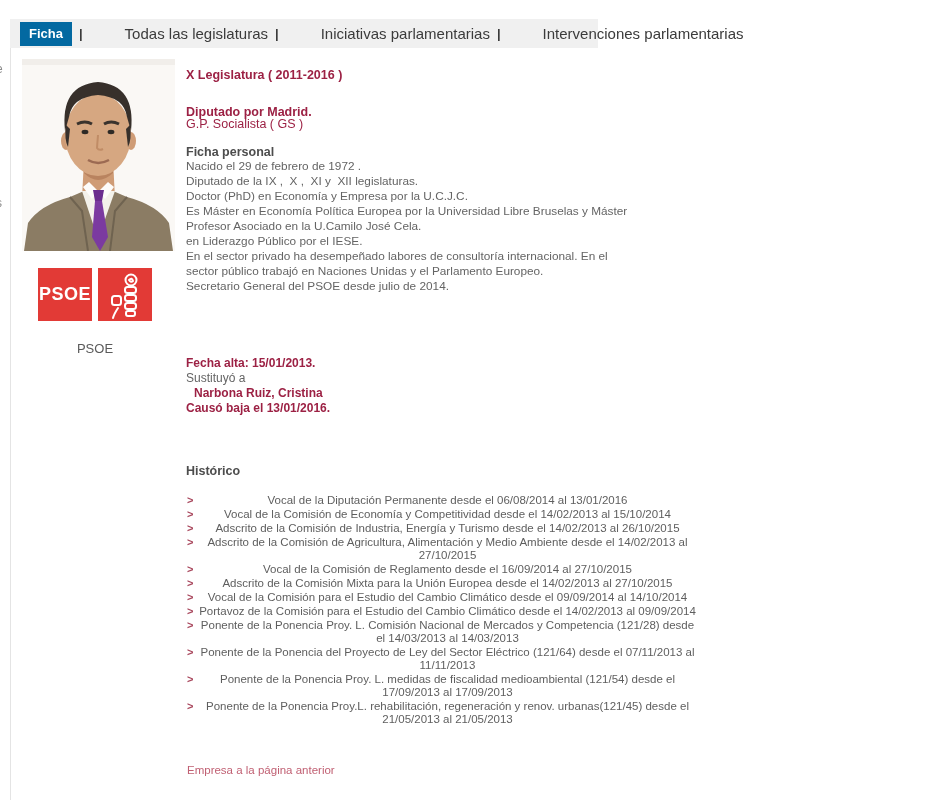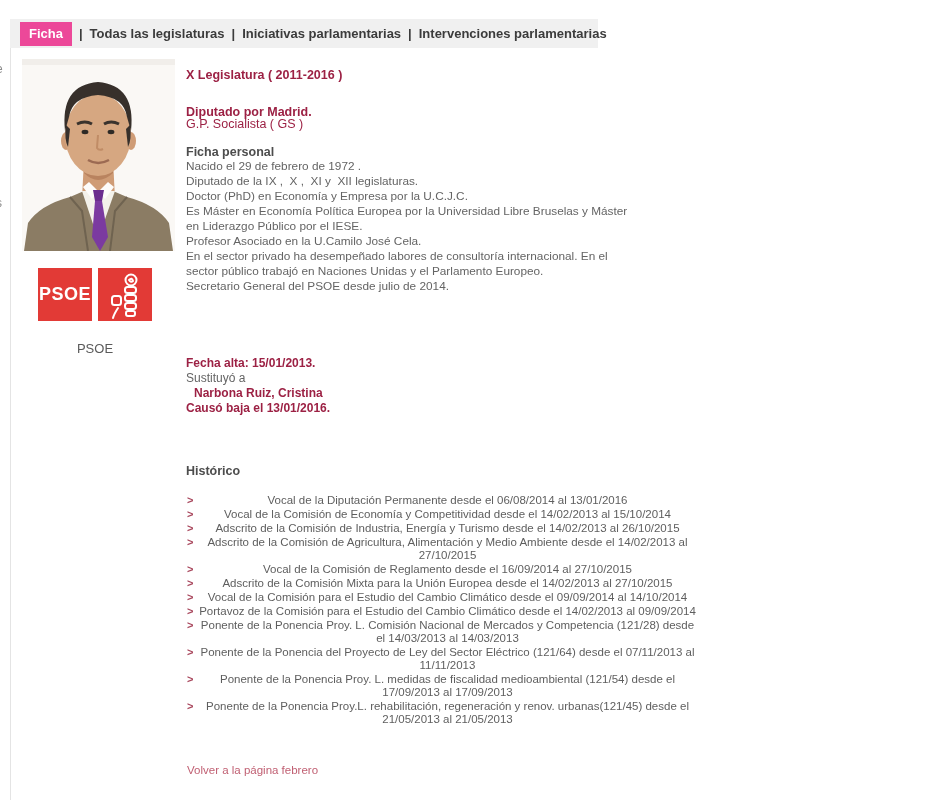--- a/index.html
+++ b/index.html
@@ -11,25 +11,25 @@
   }
   .left-rule { position:absolute; left:10px; top:47px; width:1px; height:753px; background:#e4e4e4; }
   .edge-frag { position:absolute; left:-4px; color:#8a8a8a; font-size:12px; }
 
   
   .navbar {
     position:absolute; left:10px; top:19px; width:588px; height:29px;
     background:#f0f0f0; display:flex; align-items:center;
   }
   .tab-active {
-    margin-left:10px; background:#ec4899; color:#ffffff;
+    margin-left:10px; background:#0369a1; color:#ffffff;
     font-size:13px; font-weight:bold; padding:4px 9px 5px 9px; cursor:pointer;
   }
   .nav-sep { color:#3b3b3b; font-size:13px; font-weight:bold; margin:0 7px; }
-  .nav-item { color:#3b3b3b; font-size:13px; font-weight:bold; cursor:pointer; white-space:nowrap; }
+  .nav-item { color:#3b3b3b; font-size:15px; font-weight:normal; cursor:pointer; white-space:nowrap;margin-left:35px; }
 
   
   .photo { position:absolute; left:22px; top:59px; width:153px; height:192px; }
 
   
   .logo-row { position:absolute; left:38px; top:268px; display:flex; gap:6px; }
   .logo-sq { width:54px; height:53px; background:#e23a36; display:flex; align-items:center; justify-content:center; }
   .logo-sq .psoe-txt { color:#ffffff; font-weight:bold; font-size:18px; letter-spacing:0.5px; }
   .logo-caption { position:absolute; left:38px; top:341px; width:114px; text-align:center; font-size:13px; color:#5a5a5a; }
 
@@ -141,22 +141,22 @@
   <div class="legislature">X Legislatura ( 2011-2016 )</div>
   <div class="dep-role">Diputado por Madrid.</div>
   <div class="dep-group">G.P. Socialista ( GS )</div>
 
   <div class="ficha-title">Ficha personal</div>
   <div class="bio">
     <div>Nacido el 29 de febrero de 1972 .</div>
     <div>Diputado de la IX ,  X ,  XI y  XII legislaturas.</div>
     <div>Doctor (PhD) en Economía y Empresa por la U.C.J.C.</div>
     <div>Es Máster en Economía Política Europea por la Universidad Libre Bruselas y Máster</div>
+    <div>Profesor Asociado en la U.Camilo José Cela.</div>
     <div>en Liderazgo Público por el IESE.</div>
-    <div>Profesor Asociado en la U.Camilo José Cela.</div>
     <div>En el sector privado ha desempeñado labores de consultoría internacional. En el</div>
     <div>sector público trabajó en Naciones Unidas y el Parlamento Europeo.</div>
     <div>Secretario General del PSOE desde julio de 2014.</div>
   </div>
 
   <div class="fechas">
     <div class="f-bold">Fecha alta: 15/01/2013.</div>
     <div class="f-gray">Sustituyó a</div>
     <div class="f-link">Narbona Ruiz, Cristina</div>
     <div class="f-bold">Causó baja el 13/01/2016.</div>
@@ -207,15 +207,15 @@
     <div class="hist-item">
       <span class="bullet">&gt;</span>
       <span class="hist-text">Ponente de la Ponencia Proy. L. medidas de fiscalidad medioambiental (121/54) desde el 17/09/2013 al 17/09/2013</span>
     </div>
     <div class="hist-item">
       <span class="bullet">&gt;</span>
       <span class="hist-text">Ponente de la Ponencia Proy.L. rehabilitación, regeneración y renov. urbanas(121/45) desde el 21/05/2013 al 21/05/2013</span>
     </div>
   </div>
 
-  <div class="back-link">Volver a la página febrero</div>
+  <div class="back-link">Empresa a la página anterior</div>
 
 </div>
 
 </body></html>

